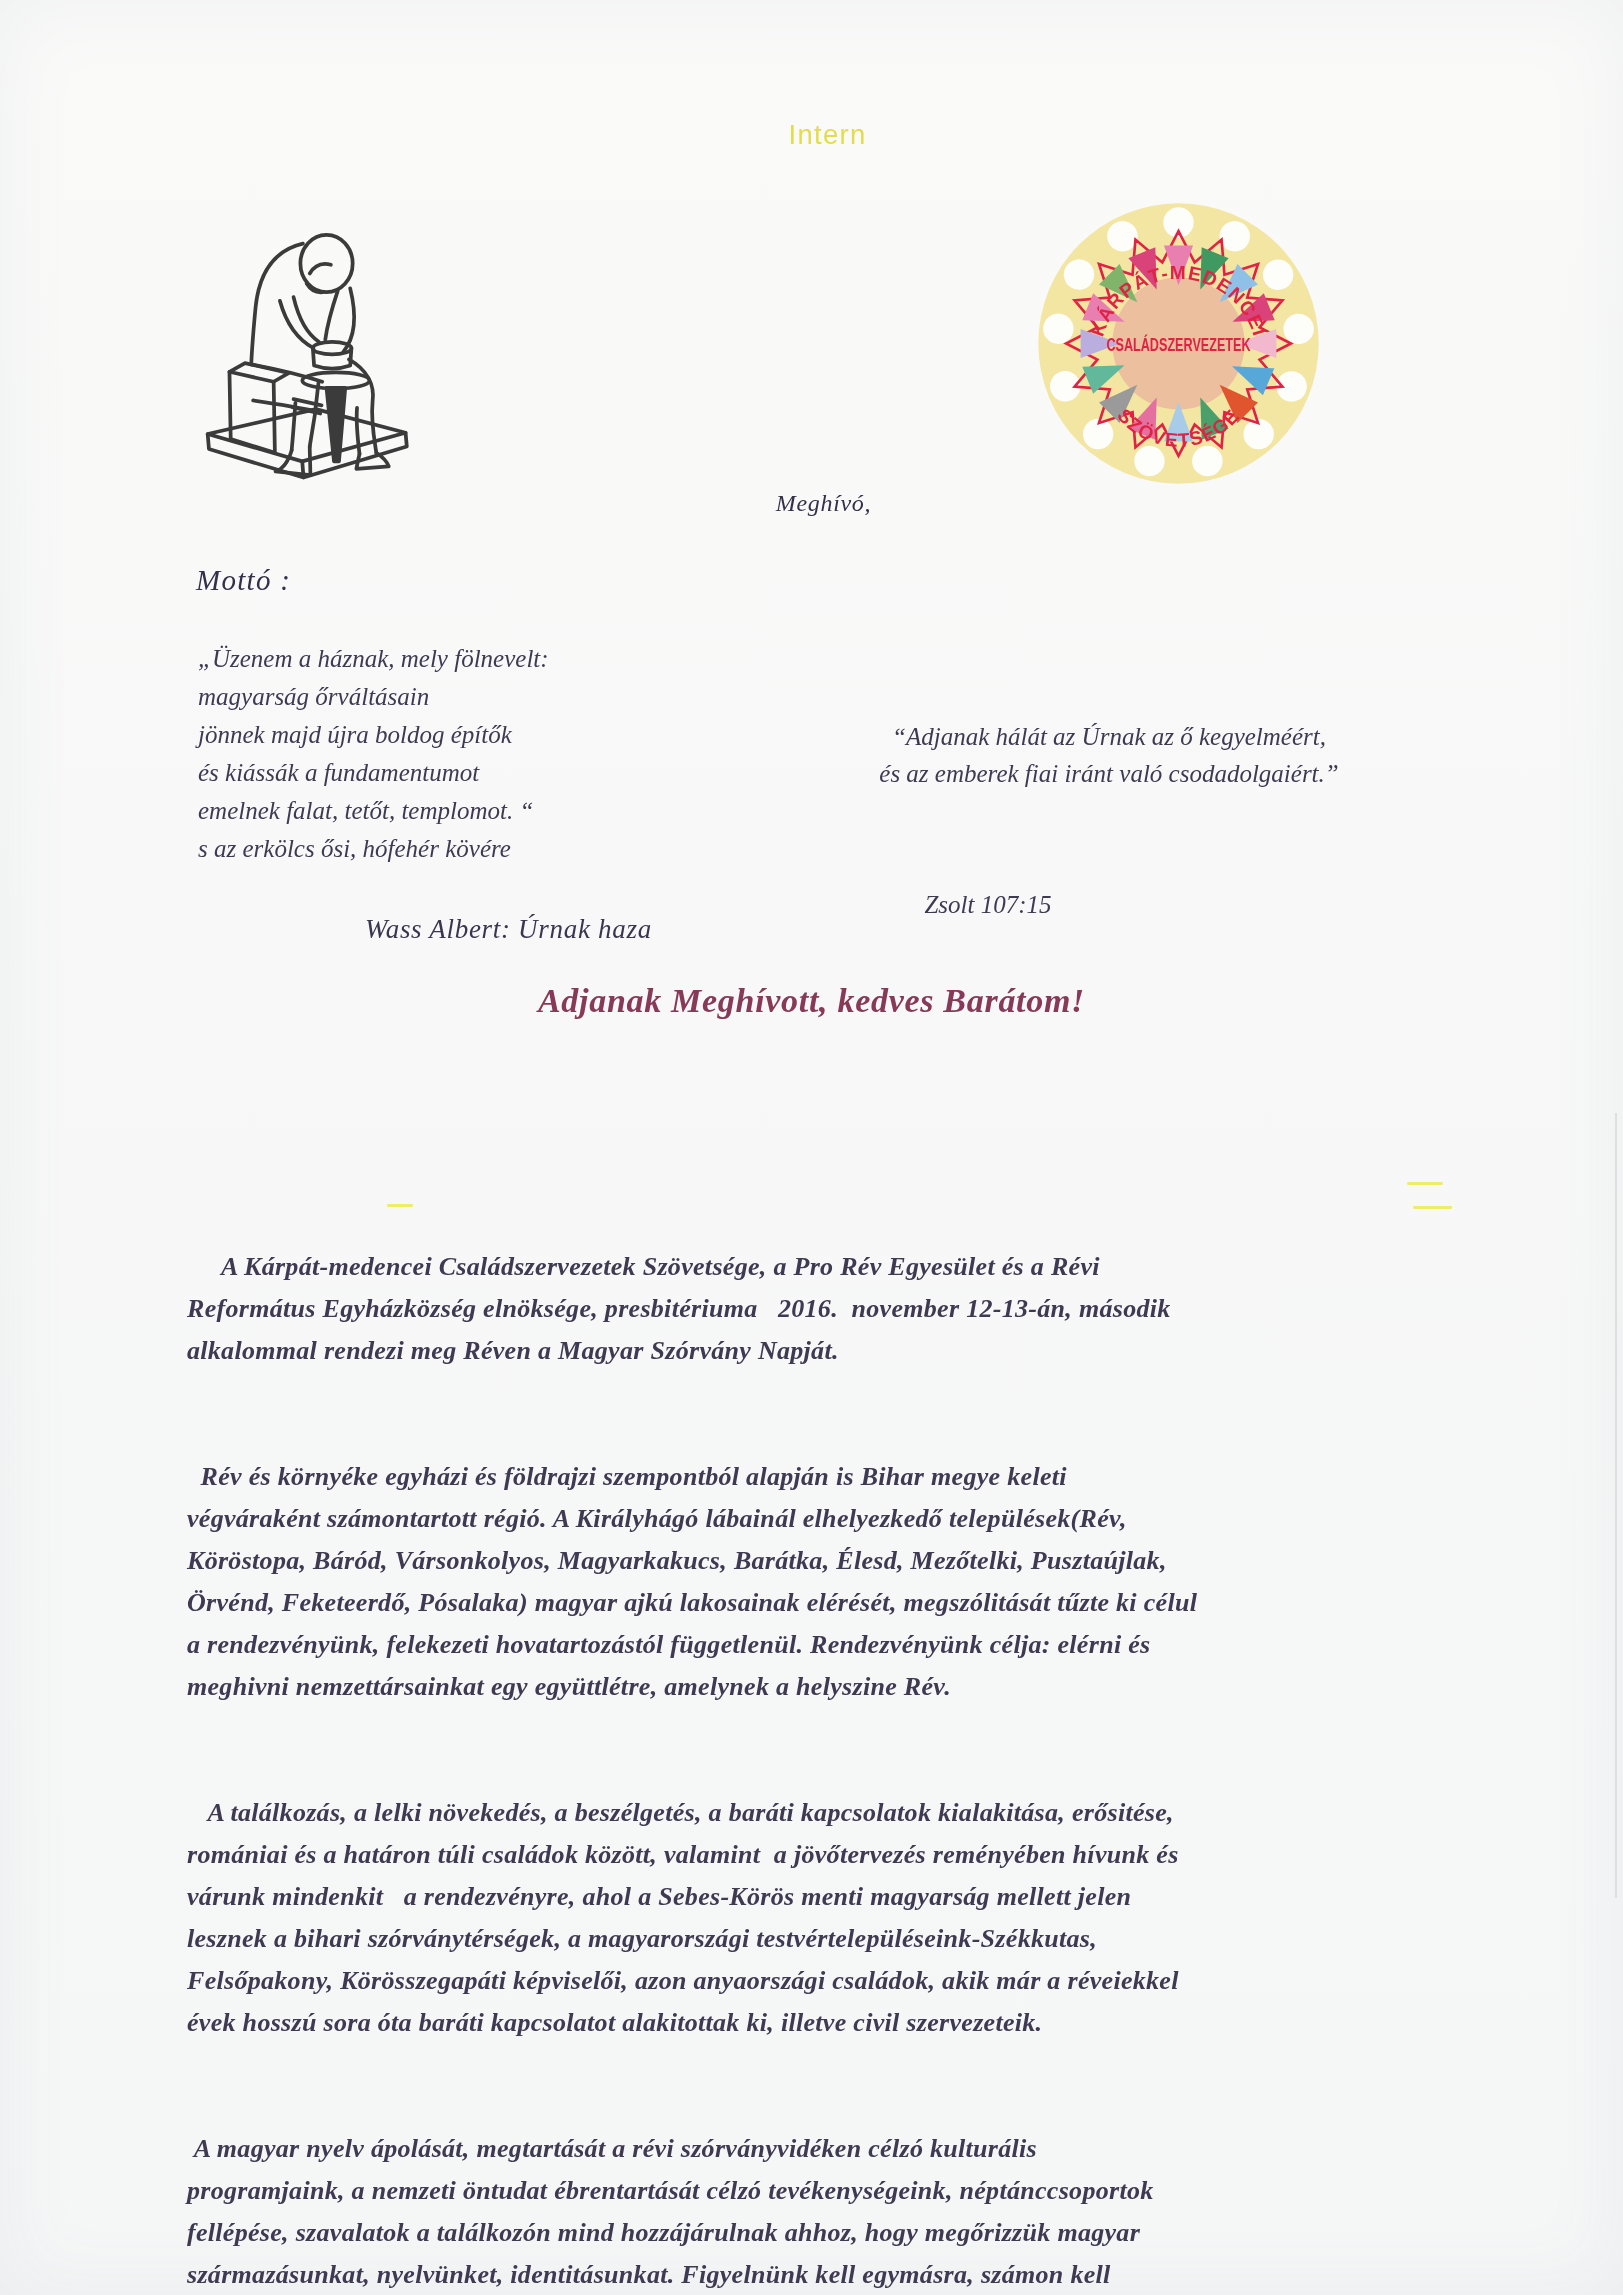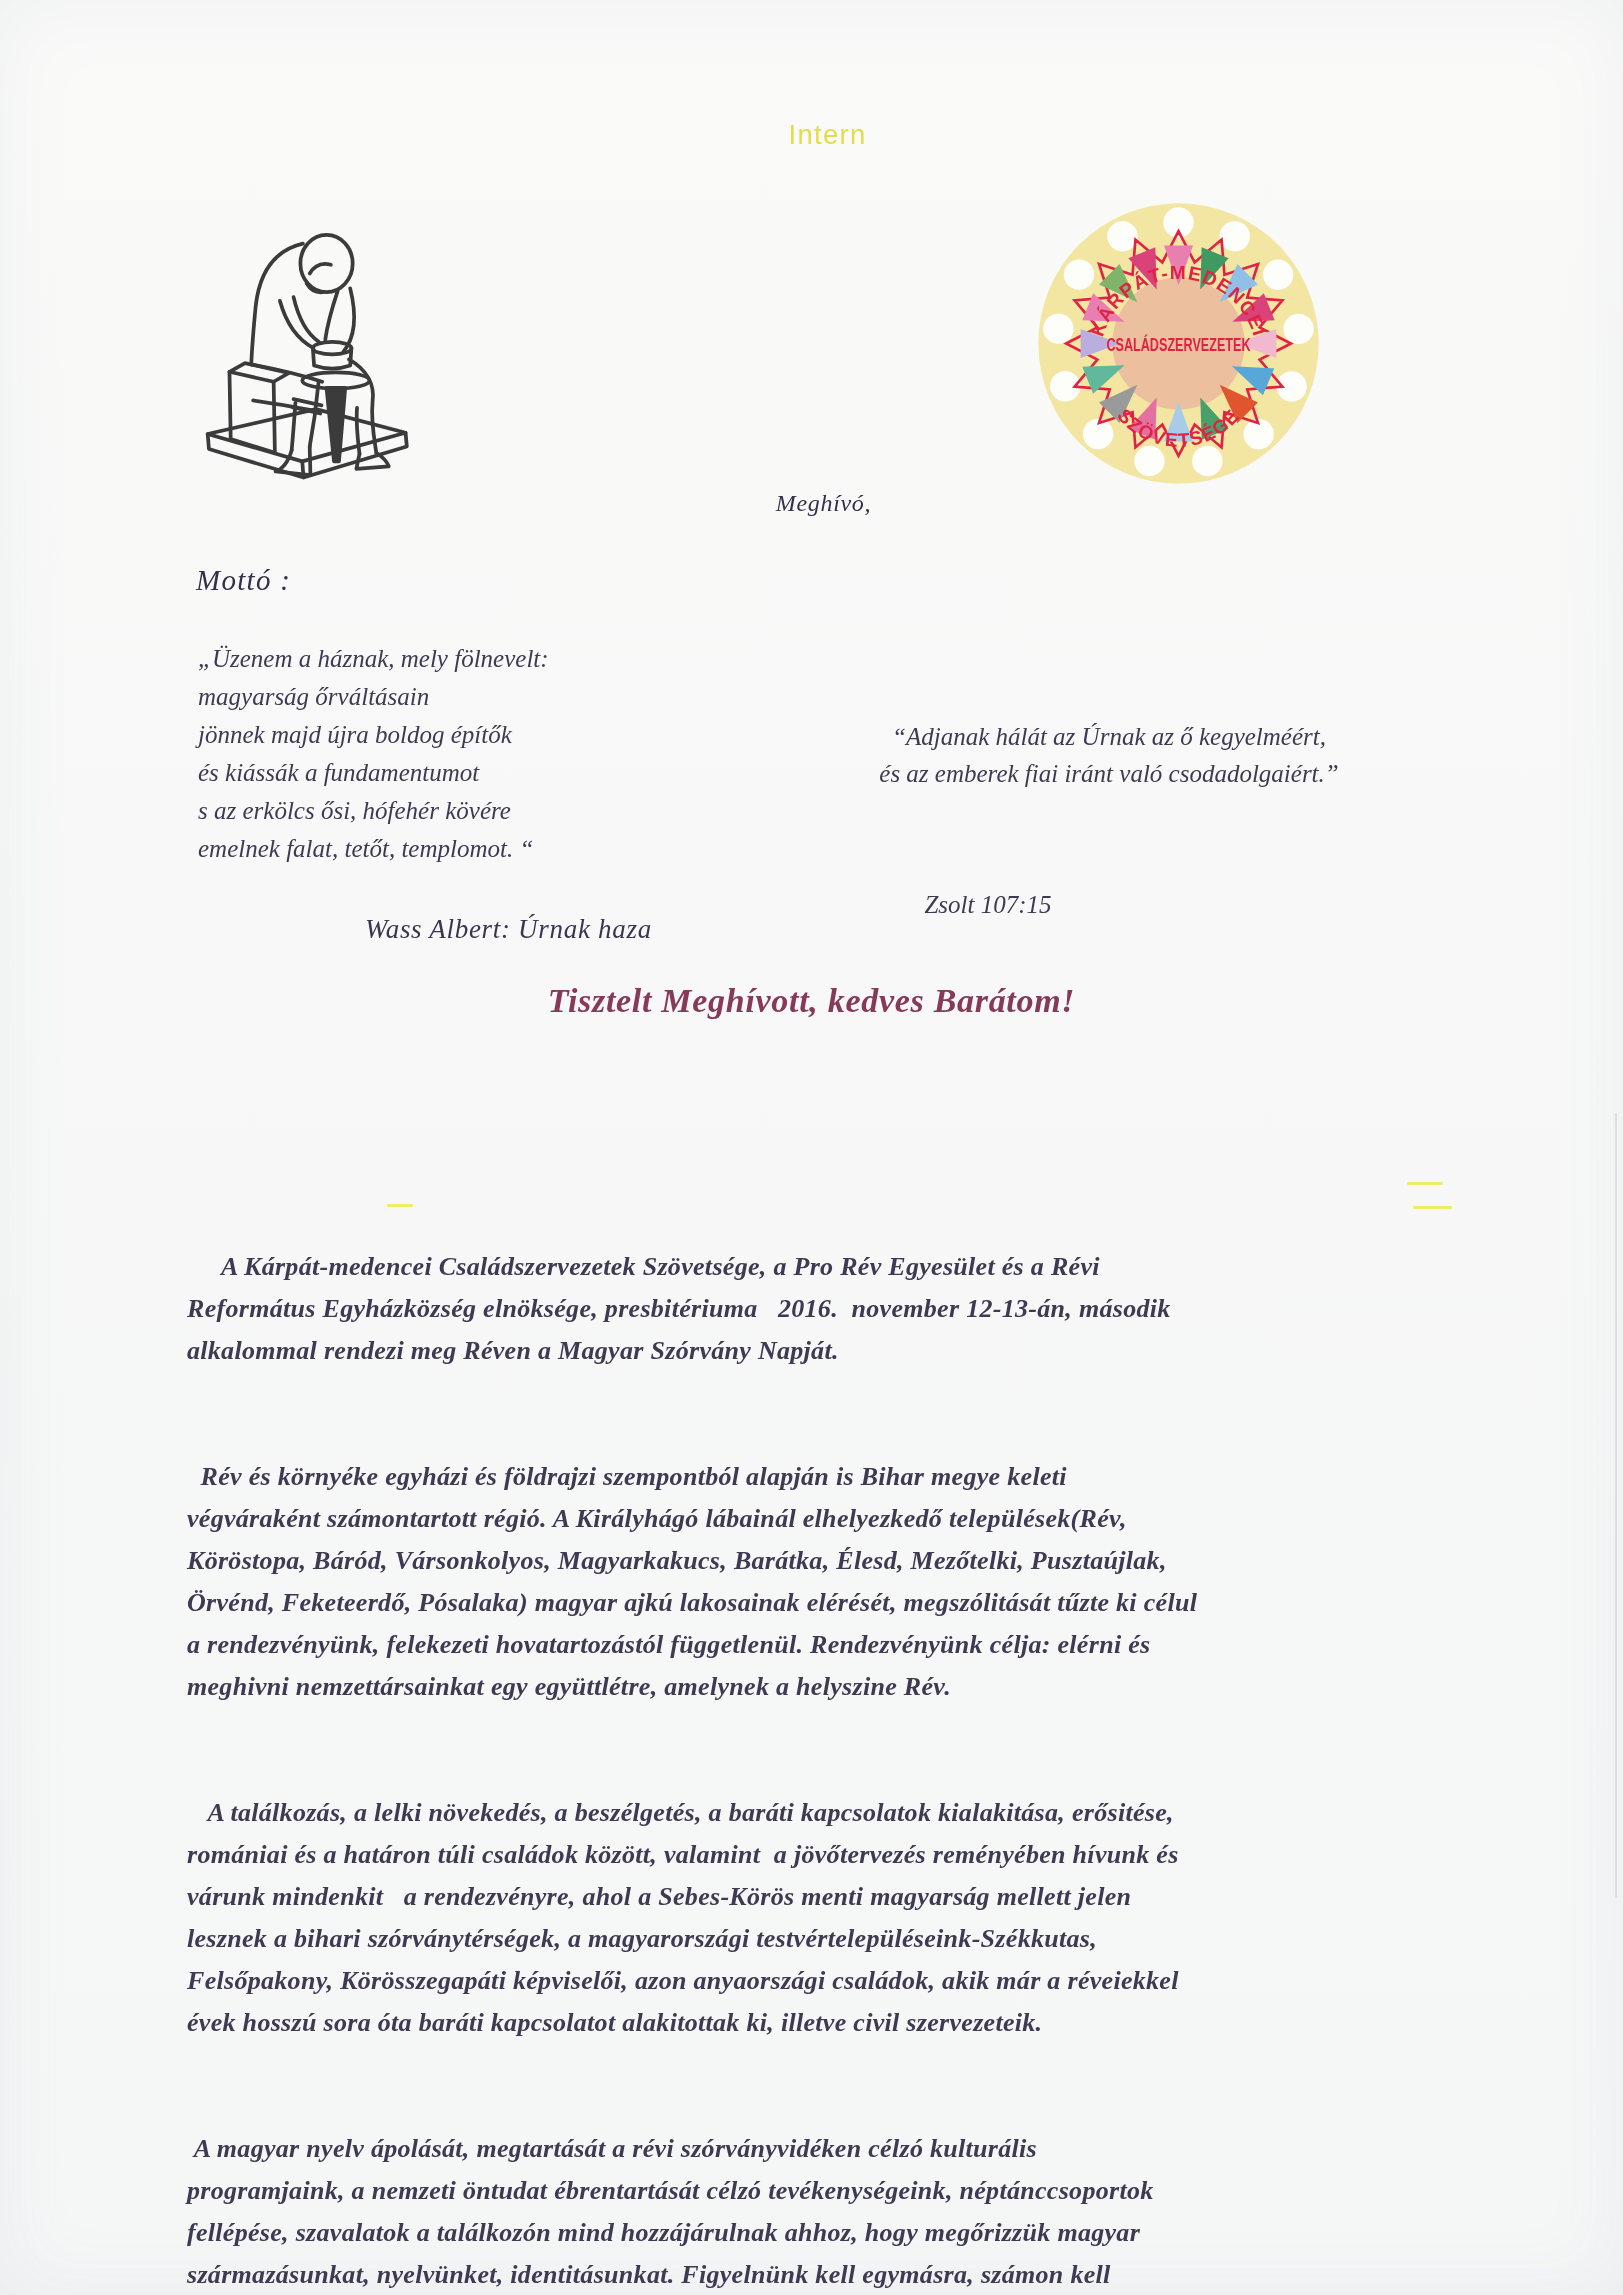--- a/index.html
+++ b/index.html
@@ -138,30 +138,30 @@
     <text x="220" y="232" text-anchor="middle" font-size="27" textLength="218" lengthAdjust="spacingAndGlyphs" fill="#e02345">CSALÁDSZERVEZETEK</text>
     <text font-size="29" letter-spacing="2" fill="#e02345">
       <textPath href="#arc-bottom" startOffset="50%" text-anchor="middle">SZÖVETSÉGE</textPath>
     </text>
   </svg>
 
   <div class="doc-title">Meghívó,</div>
 
   <div class="motto-label">Mottó :</div>
 
-  <div class="quote quote-left ink"><div class="line">„Üzenem a háznak, mely fölnevelt:</div><div class="line">magyarság őrváltásain</div><div class="line">jönnek majd újra boldog építők</div><div class="line">és kiássák a fundamentumot</div><div class="line">s az erkölcs ősi, hófehér kövére</div><div class="line">emelnek falat, tetőt, templomot. “</div></div>
+  <div class="quote quote-left ink"><div class="line">„Üzenem a háznak, mely fölnevelt:</div><div class="line">magyarság őrváltásain</div><div class="line">jönnek majd újra boldog építők</div><div class="line">és kiássák a fundamentumot</div><div class="line">emelnek falat, tetőt, templomot. “</div><div class="line">s az erkölcs ősi, hófehér kövére</div></div>
 
   <div class="quote quote-right ink">
     <div><div class="line">“Adjanak hálát az Úrnak az ő kegyelméért,</div><div class="line">és az emberek fiai iránt való csodadolgaiért.”</div></div>
     <div class="ref">Zsolt 107:15</div>
   </div>
 
   <div class="attribution">Wass Albert: Úrnak haza</div>
 
-  <div class="salutation" style="color: rgb(135, 58, 88);">Tisztelt Meghívott, kedves Barátom!</div>
+  <div class="salutation" style="color: rgb(135, 58, 88);">Adjanak Meghívott, kedves Barátom!</div>
 
   <div class="body-text ink">
     <div class="para"><div class="line">     A Kárpát-medencei Családszervezetek Szövetsége, a Pro Rév Egyesület és a Révi</div><div class="line">Református Egyházközség elnöksége, presbitériuma   2016.  november 12-13-án, második</div><div class="line">alkalommal rendezi meg Réven a Magyar Szórvány Napját.</div></div>
     <div class="para"><div class="line">  Rév és környéke egyházi és földrajzi szempontból alapján is Bihar megye keleti</div><div class="line">végváraként számontartott régió. A Királyhágó lábainál elhelyezkedő települések(Rév,</div><div class="line">Köröstopa, Báród, Vársonkolyos, Magyarkakucs, Barátka, Élesd, Mezőtelki, Pusztaújlak,</div><div class="line">Örvénd, Feketeerdő, Pósalaka) magyar ajkú lakosainak elérését, megszólitását tűzte ki célul</div><div class="line">a rendezvényünk, felekezeti hovatartozástól függetlenül. Rendezvényünk célja: elérni és</div><div class="line">meghivni nemzettársainkat egy együttlétre, amelynek a helyszine Rév.</div></div>
     <div class="para"><div class="line">   A találkozás, a lelki növekedés, a beszélgetés, a baráti kapcsolatok kialakitása, erősitése,</div><div class="line">romániai és a határon túli családok között, valamint  a jövőtervezés reményében hívunk és</div><div class="line">várunk mindenkit   a rendezvényre, ahol a Sebes-Körös menti magyarság mellett jelen</div><div class="line">lesznek a bihari szórványtérségek, a magyarországi testvértelepüléseink-Székkutas,</div><div class="line">Felsőpakony, Körösszegapáti képviselői, azon anyaországi családok, akik már a réveiekkel</div><div class="line">évek hosszú sora óta baráti kapcsolatot alakitottak ki, illetve civil szervezeteik.</div></div>
     <div class="para"><div class="line"> A magyar nyelv ápolását, megtartását a révi szórványvidéken célzó kulturális</div><div class="line">programjaink, a nemzeti öntudat ébrentartását célzó tevékenységeink, néptánccsoportok</div><div class="line">fellépése, szavalatok a találkozón mind hozzájárulnak ahhoz, hogy megőrizzük magyar</div><div class="line">származásunkat, nyelvünket, identitásunkat. Figyelnünk kell egymásra, számon kell</div><div class="line">tartanunk minden magyart!</div></div>
   </div>
 
   <div class="artifact hl" style="left:1407px;top:1182px;width:36px;height:3.3px;"></div>
   <div class="artifact hl" style="left:1413px;top:1206px;width:39px;height:2.6px;"></div>

